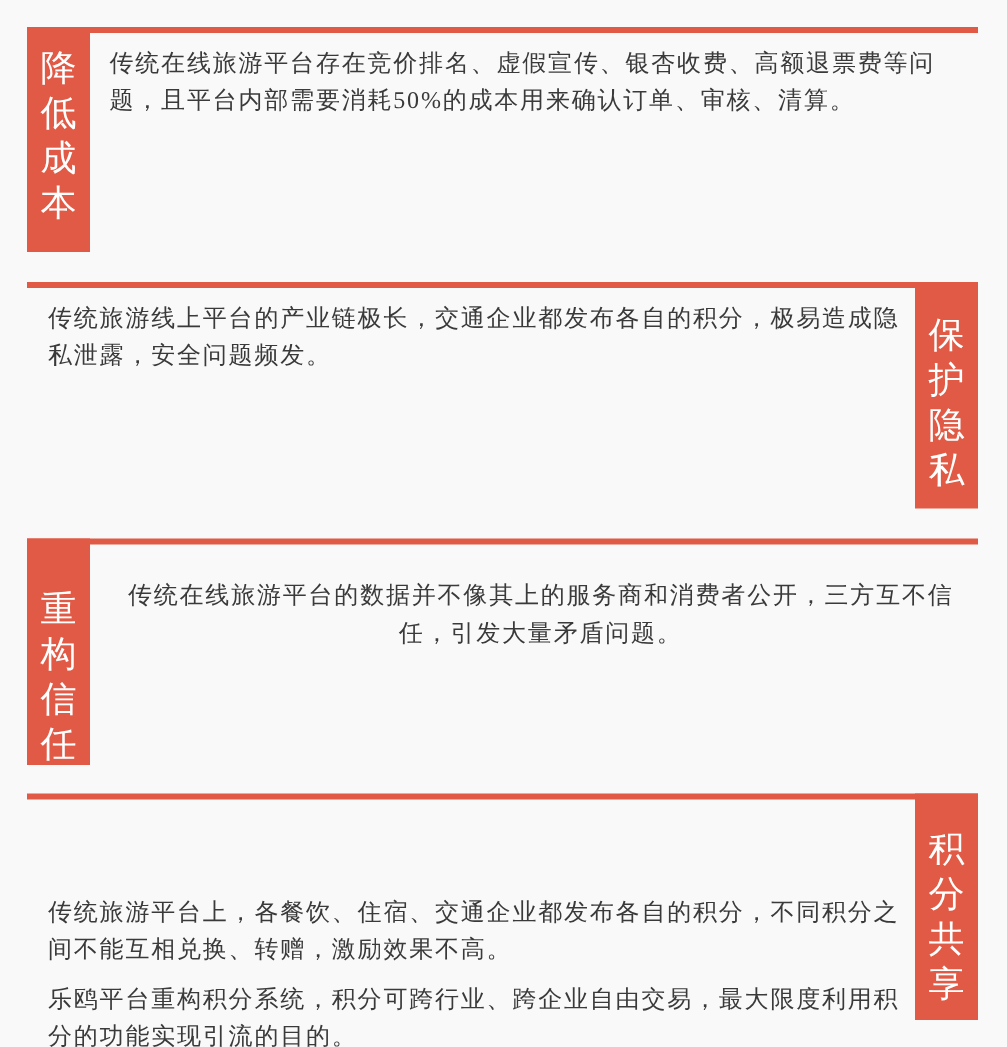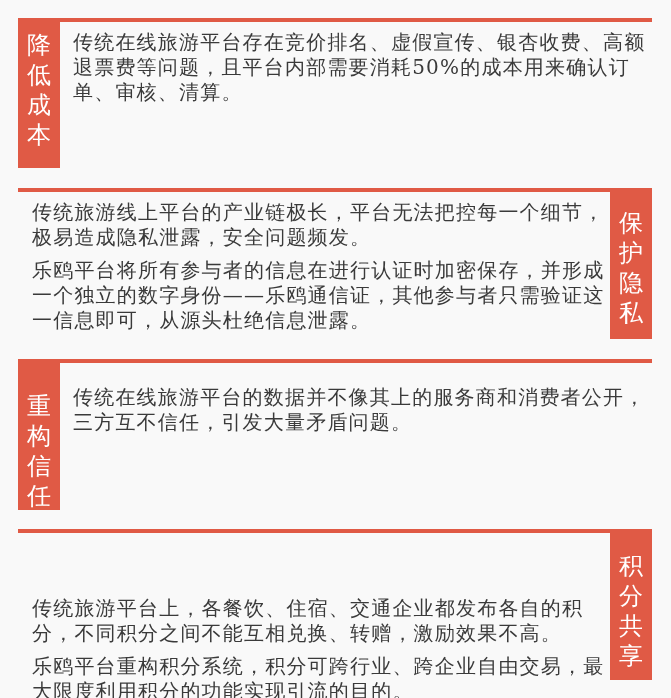--- a/index.html
+++ b/index.html
@@ -10,21 +10,21 @@
   .block { position: absolute; left: 18px; width: 634px; }
   .topbar { position: absolute; left: 0; right: 0; top: 0; height: 4px; background: #e05a45; }
   .label {
     position: absolute; top: 0; width: 42px; background: #e05a45; color: #fff;
     font-size: 24px; line-height: 30px; text-align: center; display: flex;
     flex-direction: column; align-items: center; padding-top: 12px; box-sizing: border-box;
   }
   .label span { display: block; }
   .label.left { left: 0; }
   .label.right { right: 0; }
-  .text { position: absolute; font-size: 20px; line-height: 25px; letter-spacing: 1.2px; }
+  .text { position: absolute; font-size: 16px; line-height: 25px; letter-spacing: 1.2px; font-family: Liberation Serif, serif; }
   .text p { margin: 0 0 8px 0; }
 </style>
 </head>
 <body>
 
 <div class="block" style="top:18px;height:150px;">
   <div class="topbar"></div>
   <div class="label left" style="height:150px;">
     <span>降</span>
     <span>低</span>
@@ -38,34 +38,33 @@
 
 <div class="block" style="top:188px;height:151px;">
   <div class="topbar"></div>
   <div class="label right" style="height:151px;padding-top:20px;">
     <span>保</span>
     <span>护</span>
     <span>隐</span>
     <span>私</span>
   </div>
   <div class="text" style="left:14px;top:12px;width:575px;">
-    <p>传统旅游线上平台的产业链极长，平台无法把控每一个细节，极易造成隐私泄露，安全问题频发。</p>
-    <p>乐鸥平台将所有参与者的信息在进行认证时加密保存，并形成一个独立的数字身份——乐鸥通信证，其他参与者只需验证这一信息即可，从源头杜绝信息泄露。</p>
+    <p>传统旅游线上平台的产业链极长，交通企业都发布各自的积分，极易造成隐私泄露，安全问题频发。</p>
   </div>
 </div>
 
 <div class="block" style="top:359px;height:151px;">
   <div class="topbar"></div>
   <div class="label left" style="height:151px;padding-top:32px;">
     <span>重</span>
     <span>构</span>
     <span>信</span>
     <span>任</span>
   </div>
-  <div class="text" style="left:55px;top:26px;width:575px;">
+  <div class="text" style="left:55px;top:26px;width:575px;text-align:center;">
     <p>传统在线旅游平台的数据并不像其上的服务商和消费者公开，三方互不信任，引发大量矛盾问题。</p>
   </div>
 </div>
 
 <div class="block" style="top:529px;height:151px;">
   <div class="topbar"></div>
   <div class="label right" style="height:151px;padding-top:22px;">
     <span>积</span>
     <span>分</span>
     <span>共</span>

